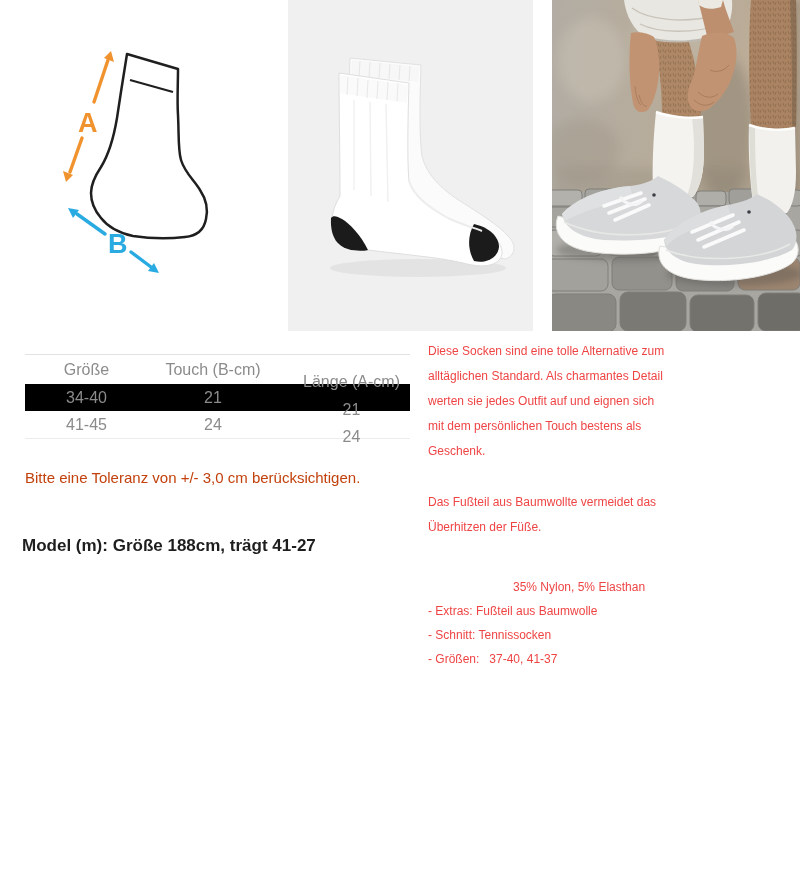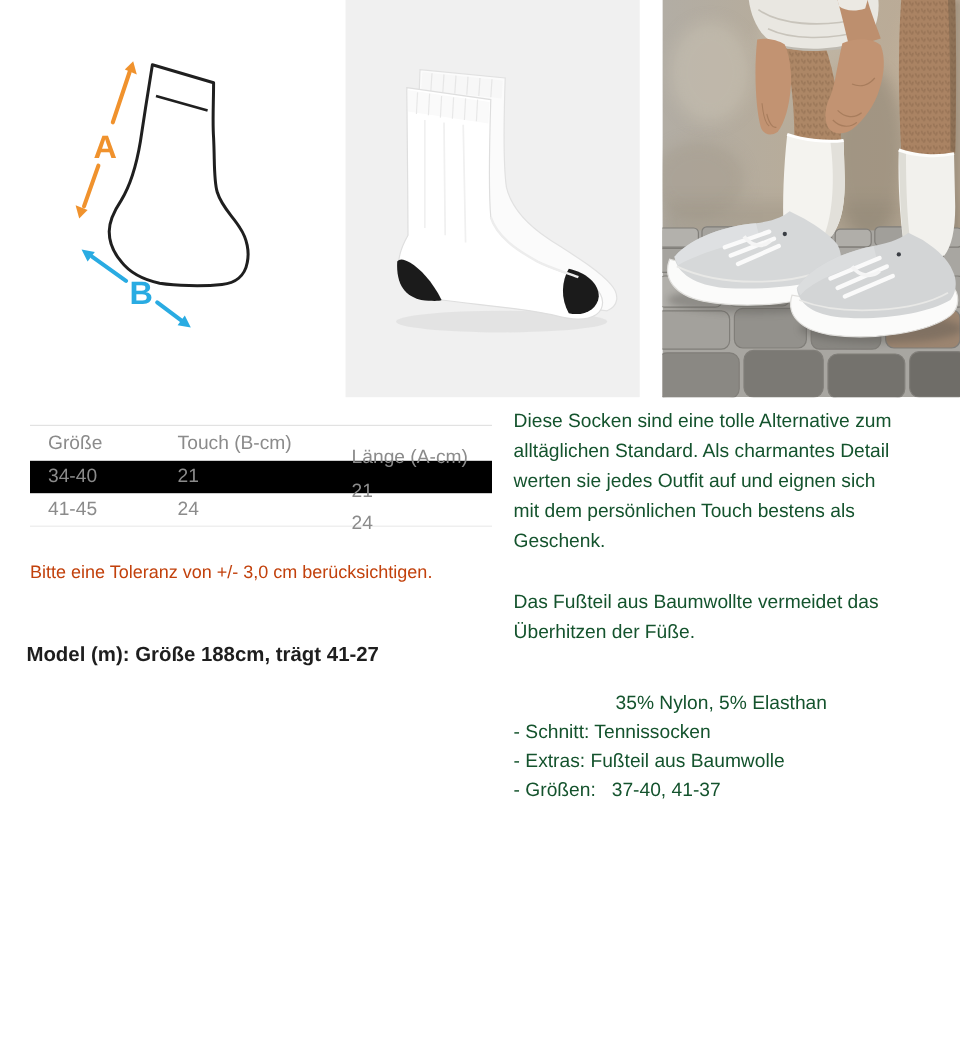--- a/index.html
+++ b/index.html
@@ -10,35 +10,35 @@
   .img-block{position:absolute;top:0;}
   #diagram{left:20px;top:10px;width:260px;height:300px;}
   #product-photo{left:288px;top:0;width:245px;height:331px;background:#f0f0f0;}
   #model-photo{left:552px;top:0;width:248px;height:331px;}
   #diagram svg,#product-photo svg,#model-photo svg{display:block;}
 
   
   .size-table{position:absolute;left:25px;top:354px;width:385px;
     border-top:1px solid #e2e2e2;border-bottom:1px solid #ececec;
     font-size:16px;color:#8b8b8b;}
-  .t-row{display:flex;align-items:center;height:27px;}
+  .t-row{display:flex;align-items:center;height:27px;text-align:center;}
   .t-row.header{height:29px;}
   .t-row.stripe{background:#000000;}
   .t-cell{padding-left:15px;box-sizing:border-box;white-space:nowrap;overflow:hidden;}
   .c1{width:108px;}
   .c2{width:145px;}
   .c3{flex:1;margin-top:25px;}
 
   
   .tolerance-note{position:absolute;left:25px;top:469px;font-size:15px;color:#c2410c;}
   .model-note{position:absolute;left:22px;top:536px;font-size:17px;font-weight:bold;color:#1e1e1e;}
 
   
   .description{position:absolute;left:428px;top:339px;width:366px;
-    font-size:16px;line-height:25px;color:#14532d;}
+    font-size:12px;line-height:25px;color:#ef4444;}
   .description .para{white-space:pre-line;margin:0 0 26px 0;}
   .description .para.second{margin-bottom:35px;}
   .details{line-height:24px;}
   .details .d-line{white-space:pre-wrap;}
   .details .d-line.indent{padding-left:85px;}
 </style>
 </head>
 <body>
 
 <div id="page">
@@ -327,19 +327,19 @@
   <div class="description">
     <p class="para">Diese Socken sind eine tolle Alternative zum
 alltäglichen Standard. Als charmantes Detail
 werten sie jedes Outfit auf und eignen sich
 mit dem persönlichen Touch bestens als
 Geschenk.</p>
     <p class="para second">Das Fußteil aus Baumwollte vermeidet das
 Überhitzen der Füße.</p>
     <div class="details">
       <div class="d-line indent">35% Nylon, 5% Elasthan</div>
+      <div class="d-line">- Extras: Fußteil aus Baumwolle</div>
       <div class="d-line">- Schnitt: Tennissocken</div>
-      <div class="d-line">- Extras: Fußteil aus Baumwolle</div>
       <div class="d-line">- Größen:   37-40, 41-37</div>
     </div>
   </div>
 
 </div>
 
 </body></html>

